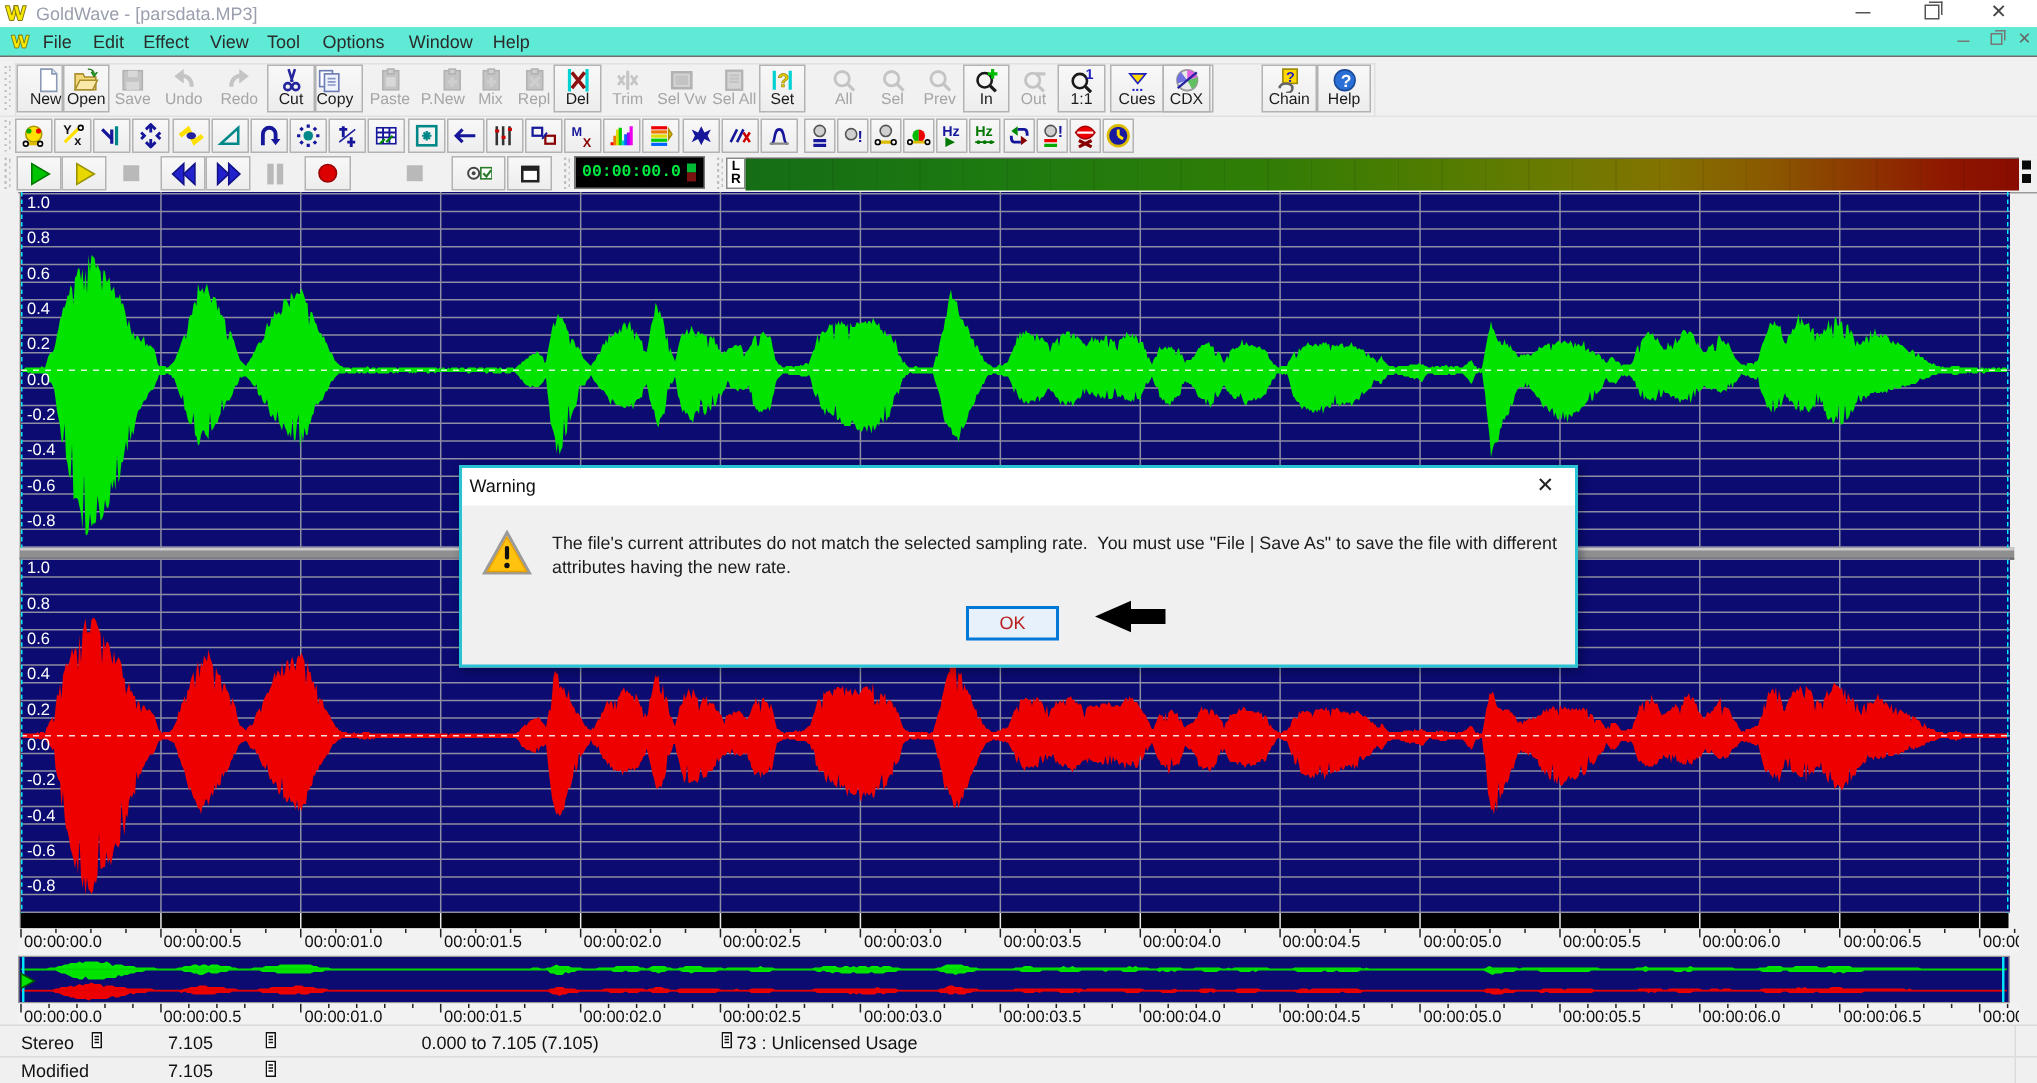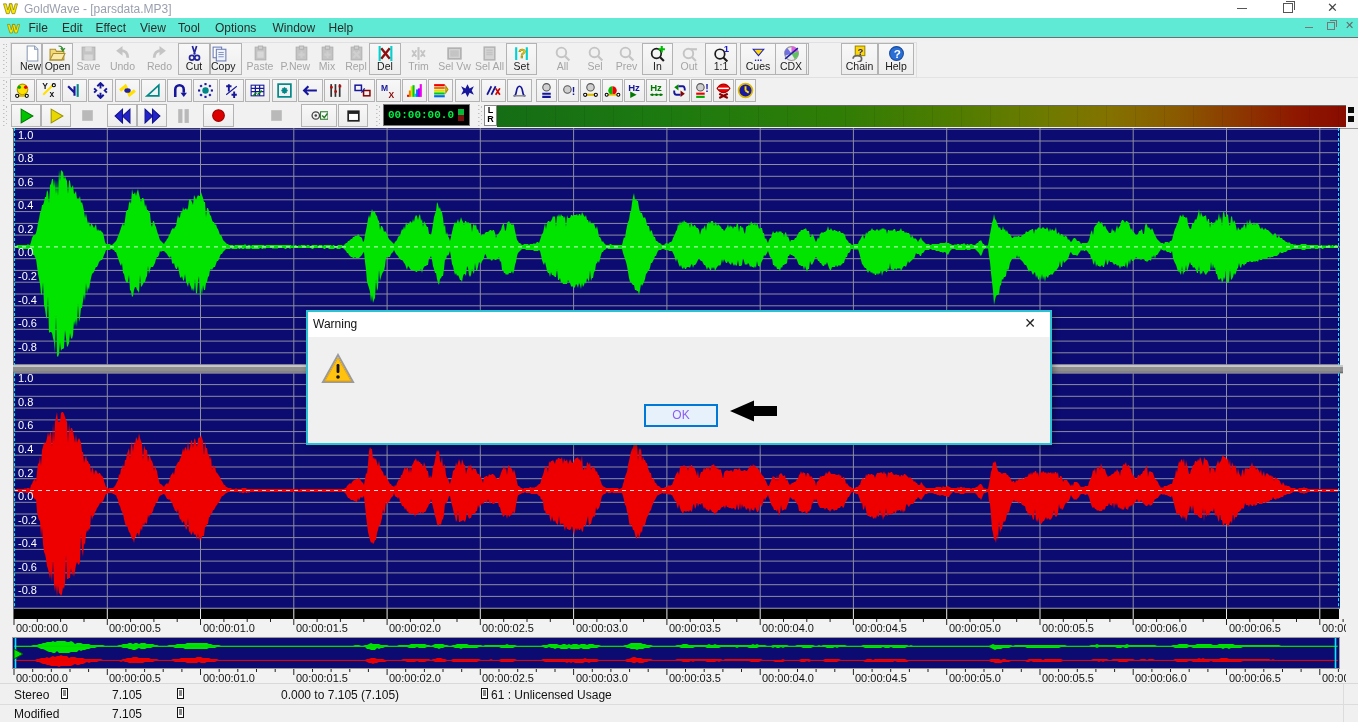--- a/index.html
+++ b/index.html
@@ -781,21 +781,21 @@
     <div style="position:absolute;left:112px;top:4px">7.105</div>
     <div style="position:absolute;left:177px;top:4px"><svg width="7" height="11" viewBox="0 0 7 11">
         <rect x="0.5" y="0.5" width="6" height="10" fill="#fff" stroke="#111"></rect>
         <path d="M2 3h3M2 5h3M2 7h3" stroke="#111" stroke-width="1"></path>
       </svg></div>
     <div style="position:absolute;left:281px;top:4px">0.000 to 7.105 (7.105)</div>
     <div style="position:absolute;left:481px;top:4px"><svg width="7" height="11" viewBox="0 0 7 11">
         <rect x="0.5" y="0.5" width="6" height="10" fill="#fff" stroke="#111"></rect>
         <path d="M2 3h3M2 5h3M2 7h3" stroke="#111" stroke-width="1"></path>
       </svg></div>
-    <div style="position:absolute;left:491px;top:4px">61 : Unlicensed Usage</div>
+    <div style="position:absolute;left:491px;top:4px">73 : Unlicensed Usage</div>
     <div style="position:absolute;left:0;top:20px;width:1358px;height:1px;background:#dcdcdc"></div>
     <div style="position:absolute;left:14px;top:23px">Modified</div>
     <div style="position:absolute;left:112px;top:23px">7.105</div>
     <div style="position:absolute;left:177px;top:23px"><svg width="7" height="11" viewBox="0 0 7 11">
         <rect x="0.5" y="0.5" width="6" height="10" fill="#fff" stroke="#111"></rect>
         <path d="M2 3h3M2 5h3M2 7h3" stroke="#111" stroke-width="1"></path>
       </svg></div>
     <div style="position:absolute;left:1343px;top:0;width:1px;height:39px;background:#dcdcdc"></div>
   </div>
 <div style="position:absolute;left:306px;top:310px;width:746px;height:135px;background:#f0f0f0;border:2px solid #29c3d4;box-sizing:border-box;box-shadow:2px 2px 6px rgba(0,0,0,0.35)">
@@ -803,16 +803,17 @@
       <div style="position:absolute;left:5px;top:5px;font-size:12px;color:#111">Warning</div>
       <div style="position:absolute;right:14px;top:3px;font-size:14px;color:#222">✕</div>
     </div>
     <svg width="34" height="32" viewBox="0 0 34 32" style="position:absolute;left:13px;top:41px">
       <polygon points="17,1 33,30 1,30" fill="#fbfbfb"></polygon>
       <polygon points="17,2 32,29 2,29" fill="none" stroke="#9a9a9a" stroke-width="2"></polygon>
       <polygon points="17,5 30,28 4,28" fill="#ffc20e" stroke="#e8a000" stroke-width="1"></polygon>
       <rect x="15.6" y="11" width="2.8" height="9" rx="1.2" fill="#111"></rect>
       <circle cx="17" cy="24" r="1.8" fill="#111"></circle>
     </svg>
-    <div style="position:absolute;left:336px;top:92px;width:74px;height:23px;background:#e7f1fb;border:2px solid #0078d7;box-sizing:border-box;text-align:center;font-size:12px;color:#8b5cf6;line-height:19px">OK</div>
+    <div style="position:absolute;left:60px;top:43px;width:675px;font-size:11.9px;color:#1a1a1a;line-height:15.5px">The file's current attributes do not match the selected sampling rate.&nbsp; You must use "File | Save As" to save the file with different<br>attributes having the new rate.</div>
+    <div style="position:absolute;left:336px;top:92px;width:62px;height:23px;background:#e7f1fb;border:2px solid #0078d7;box-sizing:border-box;text-align:center;font-size:12px;color:#b91c1c;line-height:19px">OK</div>
   </div>
 <svg width="50" height="24" viewBox="0 0 50 24" style="position:absolute;left:729px;top:399px">
     <polygon points="1,12 25,1.5 25,7 48,7 48,17 25,17 25,22.5" fill="#000"></polygon>
   </svg>
 </body></html>

